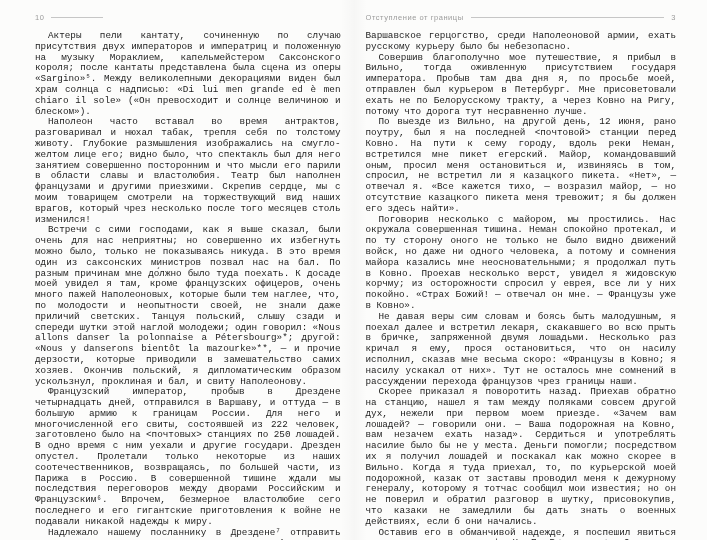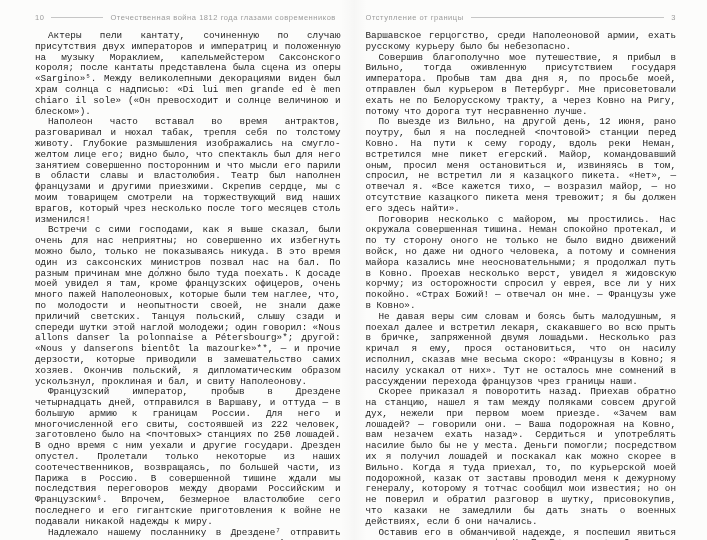--- a/index.html
+++ b/index.html
@@ -62,21 +62,20 @@
 </style>
 </head>
 <body>
 
 <div class="spread">
 
   <div class="page left">
     <div class="pg-header">
       <span class="pagenum">10</span>
       <span class="hrule"></span>
-      <span class="running">Отечественная война 1812 года глазами современников</span>
     </div>
     <div class="body-text">
       <p>Актеры пели кантату, сочиненную по случаю присутствия двух императоров и императриц и положенную на музыку Мораклием, капельмейстером Саксонского короля; после кантаты представлена была сцена из оперы «Sargino»⁵. Между великолепными декорациями виден был храм солнца с надписью: «Di lui men grande ed è men chiaro il sole» («Он превосходит и солнце величиною и блеском»).</p>
       <p>Наполеон часто вставал во время антрактов, разговаривал и нюхал табак, трепля себя по толстому животу. Глубокие размышления изображались на смугло-желтом лице его; видно было, что спектакль был для него занятием совершенно посторонним и что мысли его парили в области славы и властолюбия. Театр был наполнен французами и другими приезжими. Скрепив сердце, мы с моим товарищем смотрели на торжествующий вид наших врагов, который чрез несколько после того месяцев столь изменился!</p>
       <p>Встречи с сими господами, как я выше сказал, были очень для нас неприятны; но совершенно их избегнуть можно было, только не показываясь никуда. В это время один из саксонских министров позвал нас на бал. По разным причинам мне до́лжно было туда поехать. К досаде моей увидел я там, кроме французских офицеров, очень много пажей Наполеоновых, которые были тем наглее, что, по молодости и неопытности своей, не знали даже приличий светских. Танцуя польский, слышу сзади и спереди шутки этой наглой молодежи; один говорил: «Nous allons danser la polonnaise a Pétersbourg»*; другой: «Nous y danserons bientôt la mazourke»**, — и прочие дерзости, которые приводили в замешательство самих хозяев. Окончив польский, я дипломатическим образом ускользнул, проклиная и бал, и свиту Наполеонову.</p>
       <p>Французский император, пробыв в Дрездене четырнадцать дней, отправился в Варшаву, и оттуда — в большую армию к границам России. Для него и многочисленной его свиты, состоявшей из 222 человек, заготовлено было на &lt;почтовых&gt; станциях по 250 лошадей. В одно время с ним уехали и другие государи. Дрезден опустел. Пролетали только некоторые из наших соотечественников, возвращаясь, по большей части, из Парижа в Россию. В совершенной тишине ждали мы последствия переговоров между дворами Российским и Французским⁶. Впрочем, безмерное властолюбие сего последнего и его гигантские приготовления к войне не подавали никакой надежды к миру.</p>
       <p>Надлежало нашему посланнику в Дрездене⁷ отправить курьера в главную квартиру императора Александра, находившуюся тогда в Вильно. По настоятельной моей просьбе отправили меня, предписав мне ехать чрез австрийские владения на Радзивилов, ибо чрез</p>
     </div>
     <div class="footnotes">
       <div class="fn-rule"></div>

